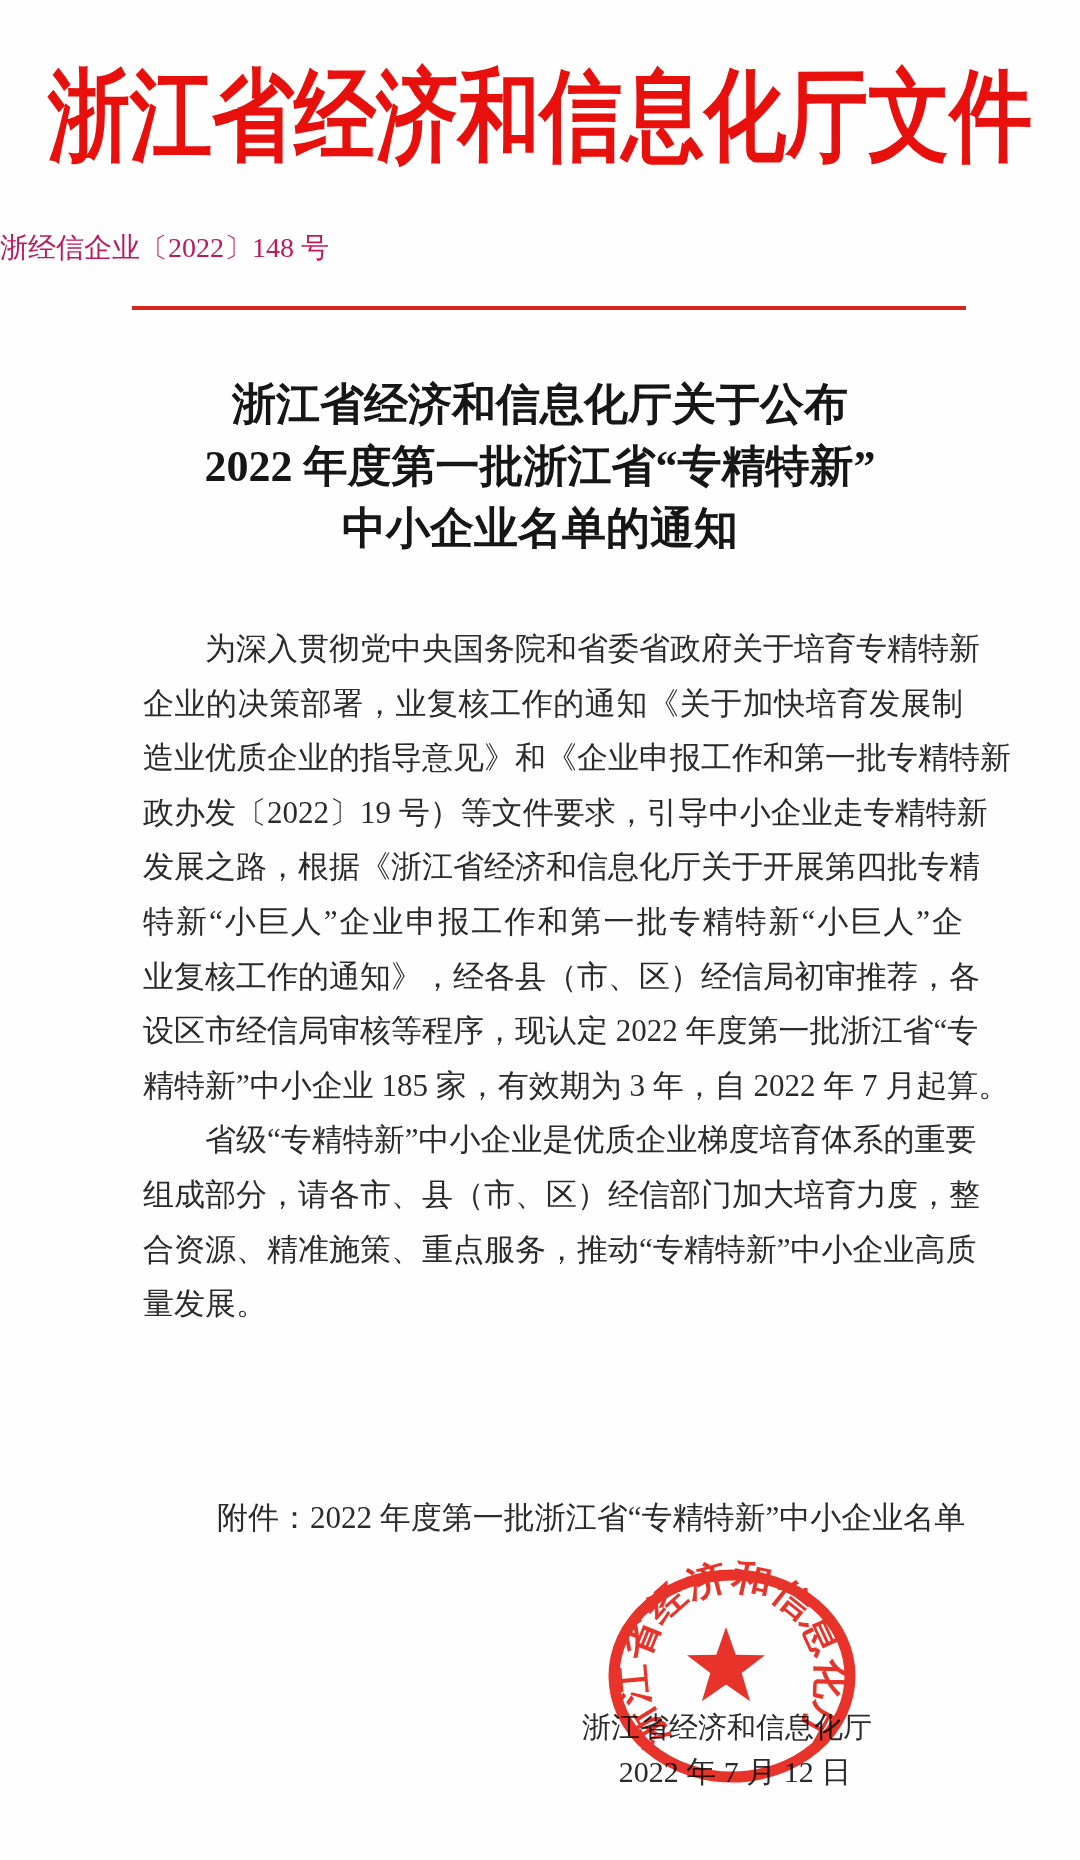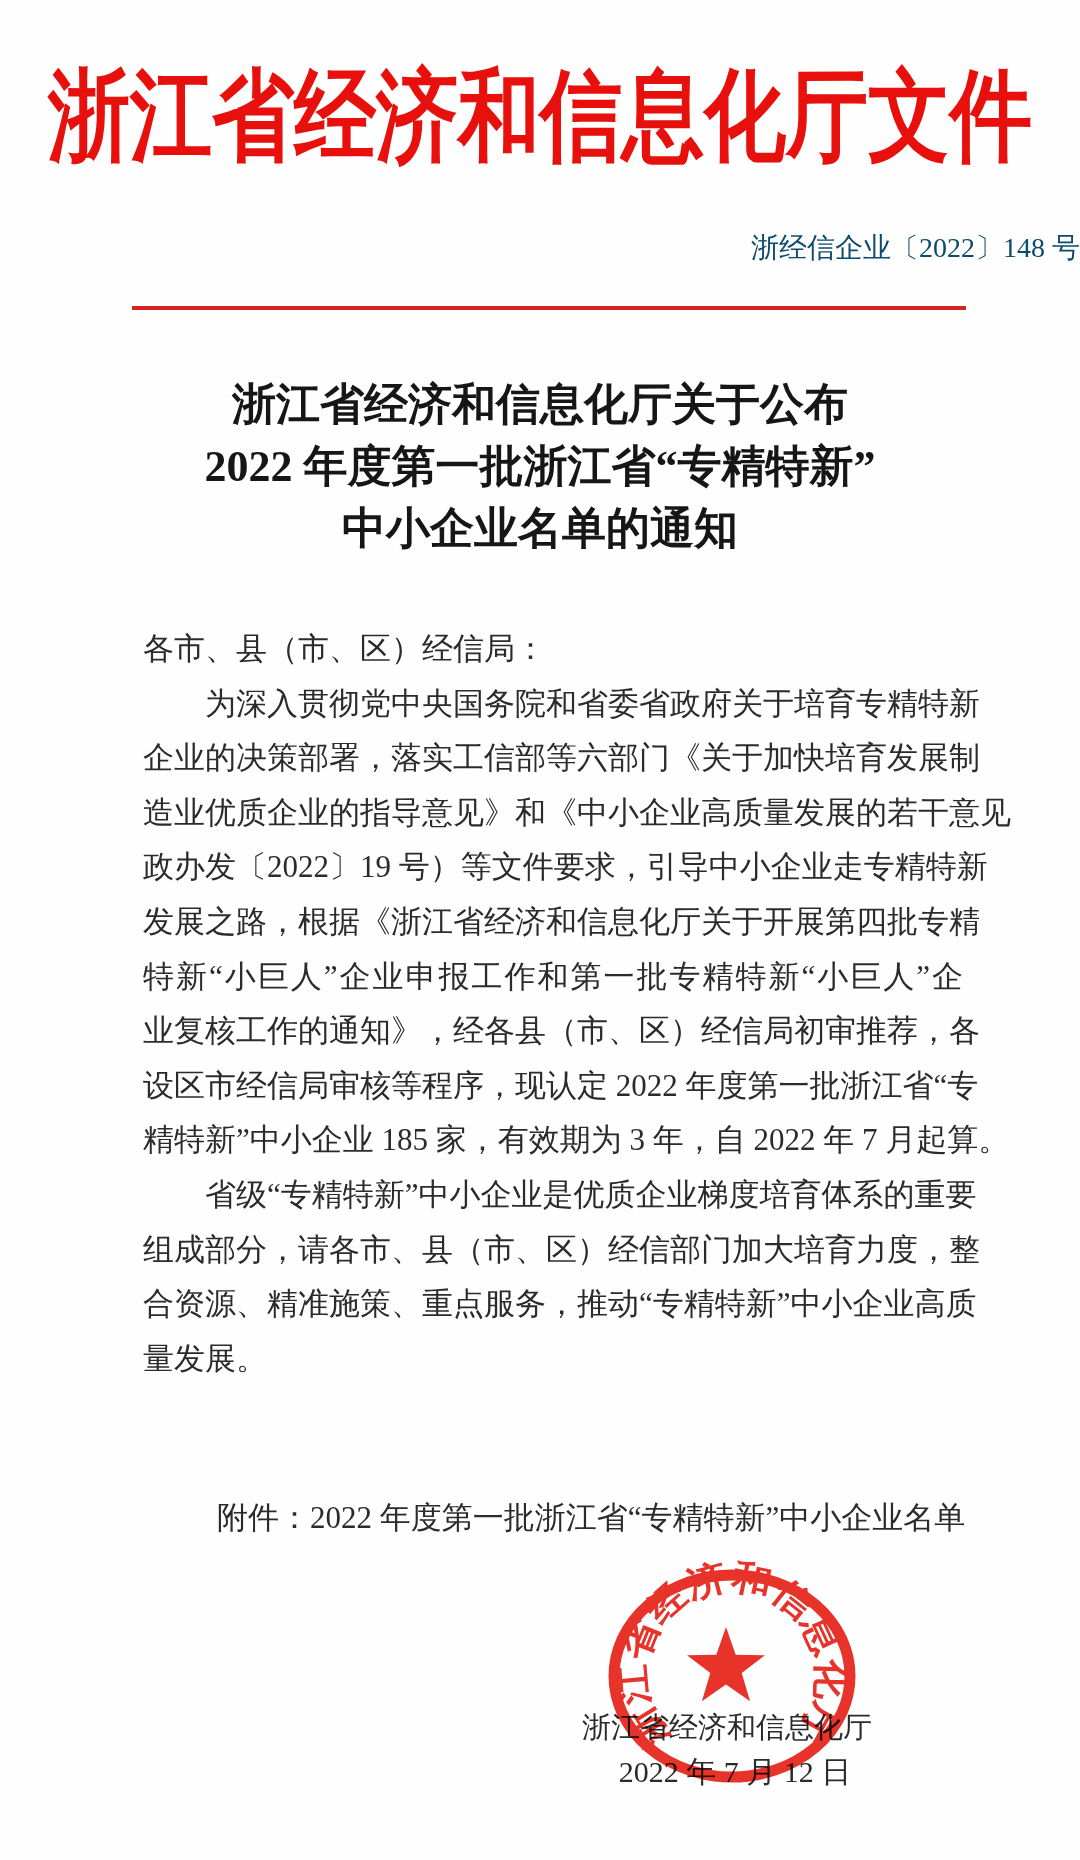--- a/index.html
+++ b/index.html
@@ -7,21 +7,21 @@
     position:relative;width:1080px;height:1860px;margin:0 auto;background:#fefefe;
     font-family:"Liberation Serif","DejaVu Serif",serif;color:#2b2b2b;overflow:hidden;
   }
   .header-title{
     position:absolute;top:62px;left:0;width:1080px;height:110px;line-height:110px;
     text-align:center;font-size:82px;font-weight:bold;color:#e8100c;
     transform:scaleY(1.22);transform-origin:center;letter-spacing:0px;white-space:nowrap;
   }
   .doc-number{
     position:absolute;top:228px;left:0;width:1080px;height:40px;line-height:40px;
-    text-align:right;font-size:28px;color:#0c4a6e;white-space:nowrap;
+    text-align:left;font-size:28px;color:#be185d;white-space:nowrap;
   }
   .red-line{
     position:absolute;top:306px;left:132px;width:834px;height:4px;background:#d5251d;
   }
   .title-block{
     position:absolute;top:374px;left:0;width:1080px;text-align:center;
     font-size:44px;font-weight:bold;color:#161616;line-height:62px;
   }
   .title-line{white-space:nowrap;}
   .body-block{
@@ -61,25 +61,24 @@
 
   <div class="red-line"></div>
 
   <div class="title-block">
     <div class="title-line">浙江省经济和信息化厅关于公布</div>
     <div class="title-line">2022 年度第一批浙江省“专精特新”</div>
     <div class="title-line">中小企业名单的通知</div>
   </div>
 
   <div class="body-block">
-    <div class="salutation">各市、县（市、区）经信局：</div>
     <div>
         <div class="body-line first">为深入贯彻党中央国务院和省委省政府关于培育专精特新</div>
-        <div class="body-line">企业的决策部署，落实工信部等六部门《关于加快培育发展制</div>
-        <div class="body-line">造业优质企业的指导意见》和《中小企业高质量发展的若干意见</div>
+        <div class="body-line">企业的决策部署，业复核工作的通知《关于加快培育发展制</div>
+        <div class="body-line">造业优质企业的指导意见》和《企业申报工作和第一批专精特新</div>
         <div class="body-line">政办发〔2022〕19 号）等文件要求，引导中小企业走专精特新</div>
         <div class="body-line">发展之路，根据《浙江省经济和信息化厅关于开展第四批专精</div>
         <div class="body-line">特新“小巨人”企业申报工作和第一批专精特新“小巨人”企</div>
         <div class="body-line">业复核工作的通知》，经各县（市、区）经信局初审推荐，各</div>
         <div class="body-line">设区市经信局审核等程序，现认定 2022 年度第一批浙江省“专</div>
         <div class="body-line last">精特新”中小企业 185 家，有效期为 3 年，自 2022 年 7 月起算。</div>
         <div class="body-line first">省级“专精特新”中小企业是优质企业梯度培育体系的重要</div>
         <div class="body-line">组成部分，请各市、县（市、区）经信部门加大培育力度，整</div>
         <div class="body-line">合资源、精准施策、重点服务，推动“专精特新”中小企业高质</div>
         <div class="body-line last">量发展。</div>

